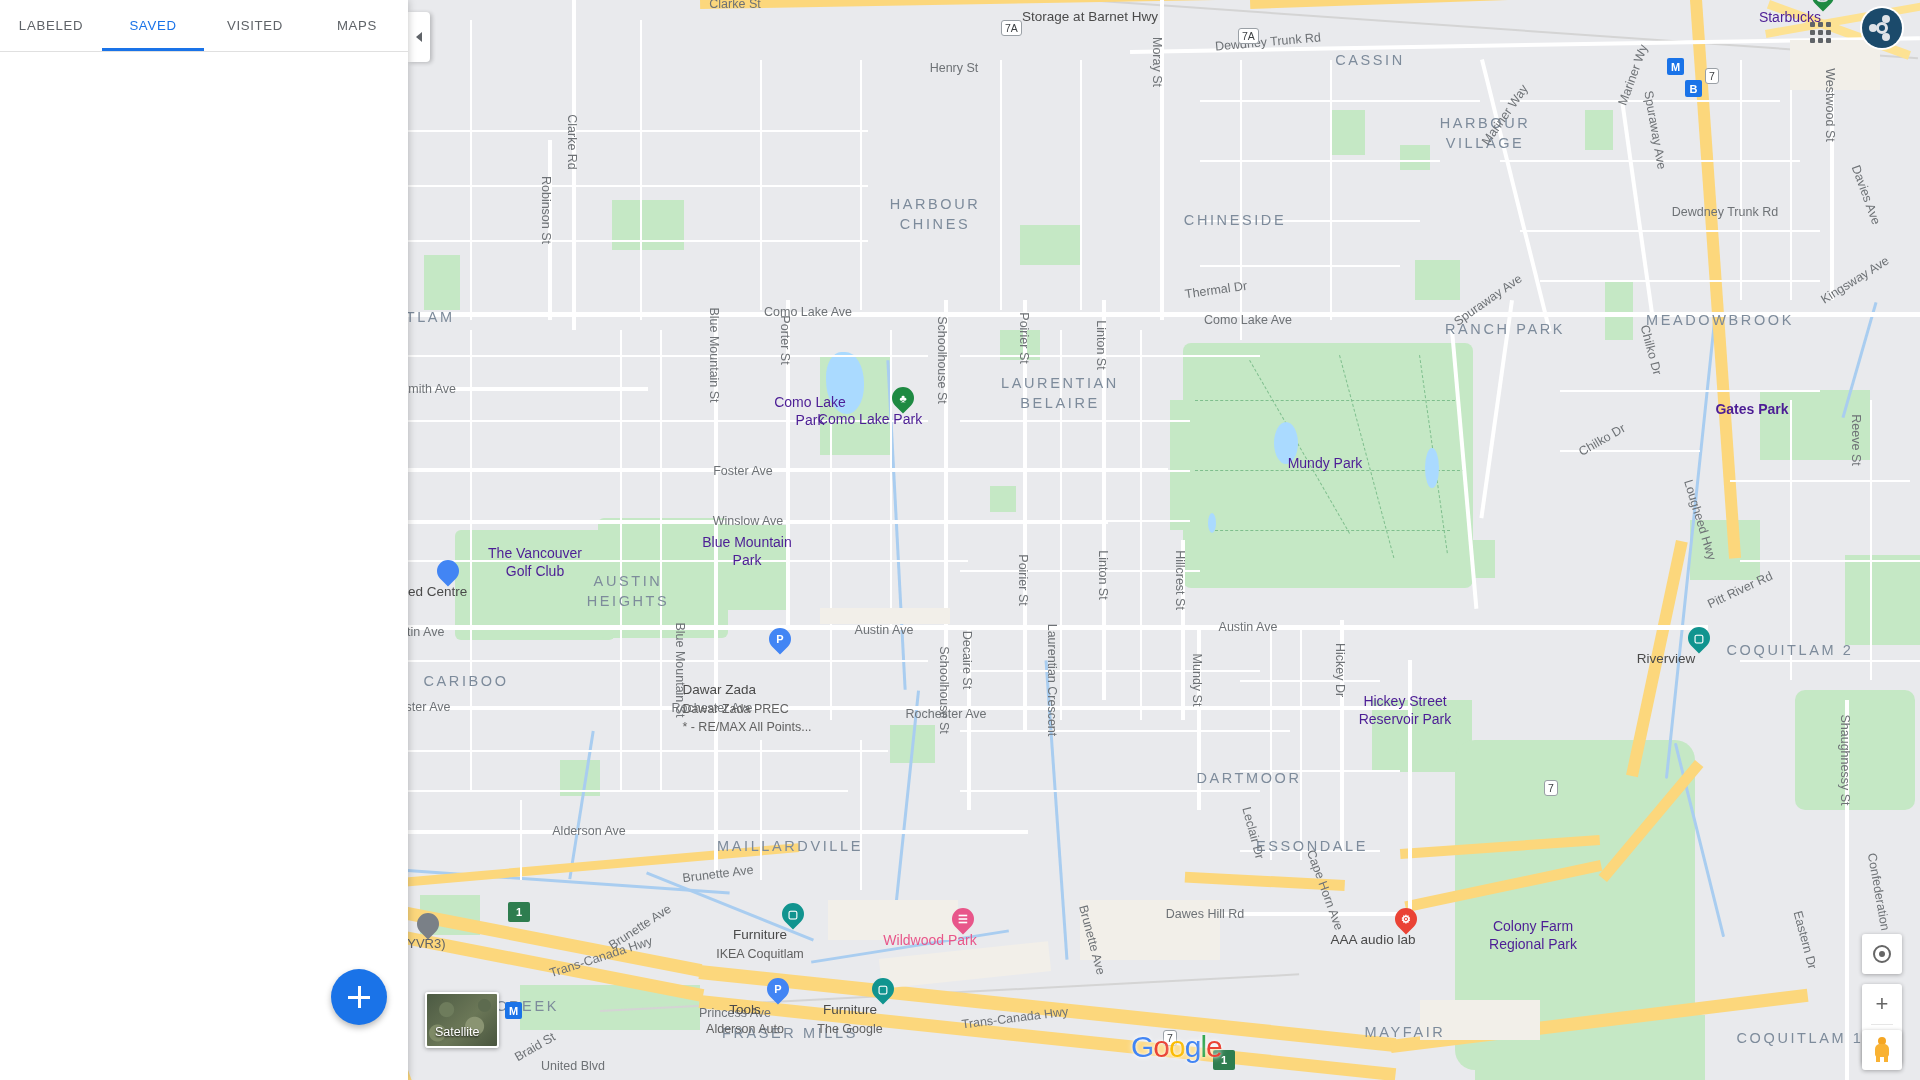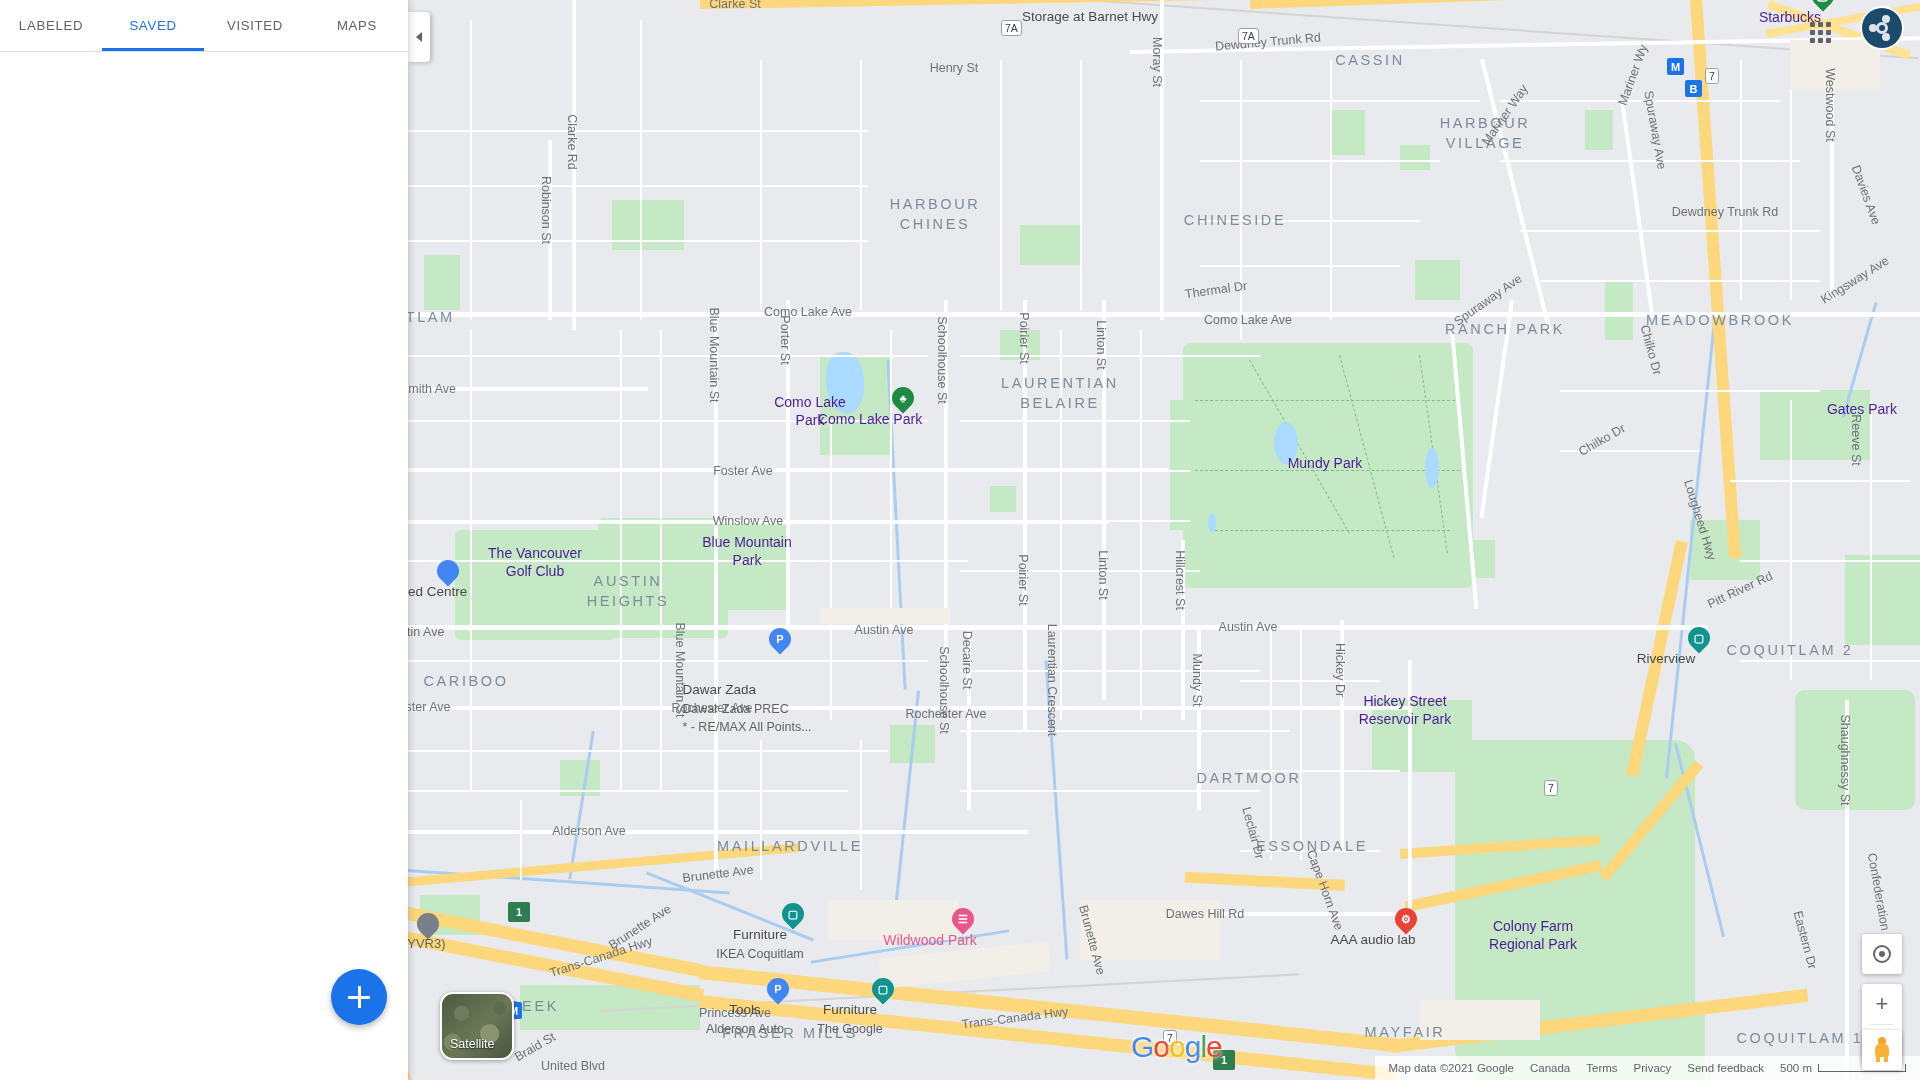--- a/index.html
+++ b/index.html
@@ -203,22 +203,22 @@
   .pegman {
     width: 18px; height: 26px; position: relative;
   }
   .pegman .pg-head { position:absolute; left:5px; top:0; width:8px;height:8px;border-radius:50%;background:#f5a623;}
   .pegman .pg-body { position:absolute; left:2px; top:7px; width:14px;height:13px;border-radius:5px 5px 3px 3px;background:#f9b233;}
   .pegman .pg-l { position:absolute; left:3px; top:18px; width:4px;height:7px;background:#f9b233;}
   .pegman .pg-r { position:absolute; left:11px; top:18px; width:4px;height:7px;background:#f9b233;}
 
   
   #sat-toggle {
-    position: absolute; left: 440px; top: 992px; width: 74px; height: 68px;
-    border-radius: 13px; z-index: 30; cursor: pointer; overflow: hidden;
+    position: absolute; left: 425px; top: 992px; width: 74px; height: 56px;
+    border-radius: 3px; z-index: 30; cursor: pointer; overflow: hidden;
     border: 2px solid #fff; box-shadow: 0 1px 4px rgba(0,0,0,.35);
     background:
       radial-gradient(circle at 28% 30%, #6e7c5c 0 7px, transparent 8px),
       radial-gradient(circle at 68% 62%, #8a9472 0 9px, transparent 10px),
       radial-gradient(circle at 82% 22%, #5d6b4f 0 6px, transparent 7px),
       radial-gradient(circle at 15% 75%, #7e8a66 0 8px, transparent 9px),
       linear-gradient(135deg, #4c5a43, #6b7757 55%, #49553e);
   }
   #sat-toggle .satlbl {
     position: absolute; left: 0; right: 0; bottom: 7px;
@@ -505,21 +505,21 @@
         <div class="lbl street" style="left: 1805px; top: 940px; transform: translate(-50%, -50%) rotate(75deg);">Eastern Dr</div>
         <div class="lbl street" style="left: 1880px; top: 900px; transform: translate(-50%, -50%) rotate(80deg);">Confederation Dr</div>
         <div class="lbl street" style="left: 1845px; top: 760px; transform: translate(-50%, -50%) rotate(90deg);">Shaughnessy St</div>
         <div class="lbl street" style="left: 944px; top: 690px; transform: translate(-50%, -50%) rotate(90deg);">Schoolhouse St</div>
       </div>
     <div id="lbl-parks">
         <div class="lbl parklbl" style="left: 1325px; top: 463px; transform: translate(-50%, -50%); text-align: center; line-height: 1.3;">Mundy Park</div>
         <div class="lbl parklbl" style="left: 747px; top: 551px; transform: translate(-50%, -50%); text-align: center; line-height: 1.3;">Blue Mountain<br>Park</div>
         <div class="lbl parklbl" style="left: 1405px; top: 710px; transform: translate(-50%, -50%); text-align: center; line-height: 1.3;">Hickey Street<br>Reservoir Park</div>
         <div class="lbl parklbl" style="left: 1533px; top: 935px; transform: translate(-50%, -50%); text-align: center; line-height: 1.3;">Colony Farm<br>Regional Park</div>
-        <div class="lbl parklbl" style="left: 1862px; top: 409px; transform: translate(-50%, -50%); text-align: center; line-height: 1.3;">Gates Park</div>
+        <div class="lbl parklbl" style="left: 1752px; top: 409px; transform: translate(-50%, -50%); text-align: center; line-height: 1.3; font-weight: bold;">Gates Park</div>
         <div class="lbl parklbl" style="left: 810px; top: 411px; transform: translate(-50%, -50%); text-align: center; line-height: 1.3;">Como Lake<br>Park</div>
         <div class="lbl parklbl" style="left: 535px; top: 562px; transform: translate(-50%, -50%); text-align: center; line-height: 1.3;">The Vancouver<br>Golf Club</div>
       </div>
     <div id="lbl-pois">
         <div class="pin" style="left: 769px; top: 628px;">
           <div class="head" style="background: rgb(66, 133, 244);"></div>
           <div class="glyph">P</div>
         </div>
         <div class="lbl" style="left: 747px; top: 680px; transform: translate(-50%, 0px); text-align: left; line-height: 1.45;">
           <div class="poilbl">Dawar Zada</div>
@@ -657,31 +657,20 @@
         <div class="pg-body"></div>
         <div class="pg-l"></div>
         <div class="pg-r"></div>
     </div>
   </div>
 
   <div id="sat-toggle">
     <div class="satlbl">Satellite</div>
   </div>
 
-  <div id="attrib">
-    <span>Map data ©2021 Google</span>
-    <span class="lnk">Canada</span>
-    <span class="lnk">Terms</span>
-    <span class="lnk">Privacy</span>
-    <span class="lnk">Send feedback</span>
-    <span id="scalebar">
-      <span>500 m</span>
-      <span class="bar"></span>
-    </span>
-  </div>
 
   <div id="sidebar">
     <div id="sb-tabs">
         <div class="tab">
           <span>Labeled</span>
         </div>
         <div class="tab active">
           <span>Saved</span>
         </div>
         <div class="tab">

